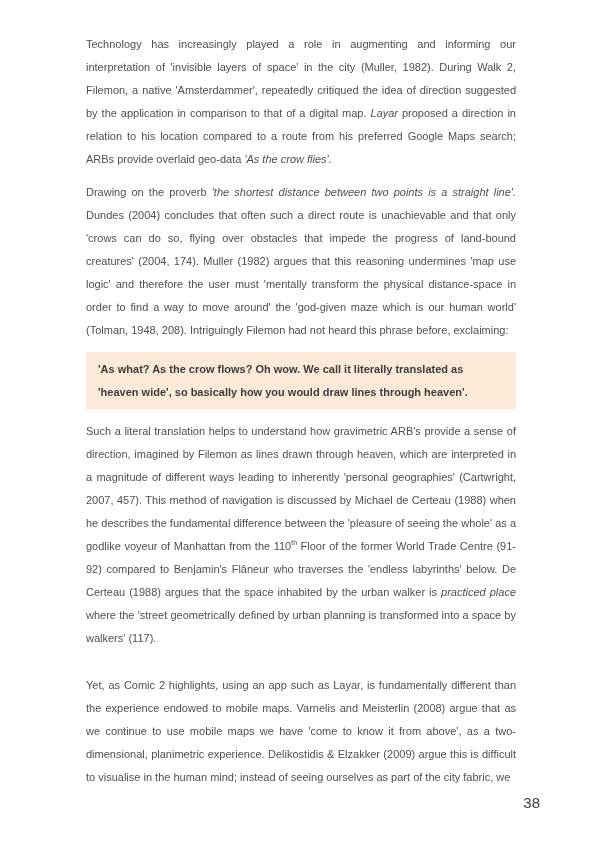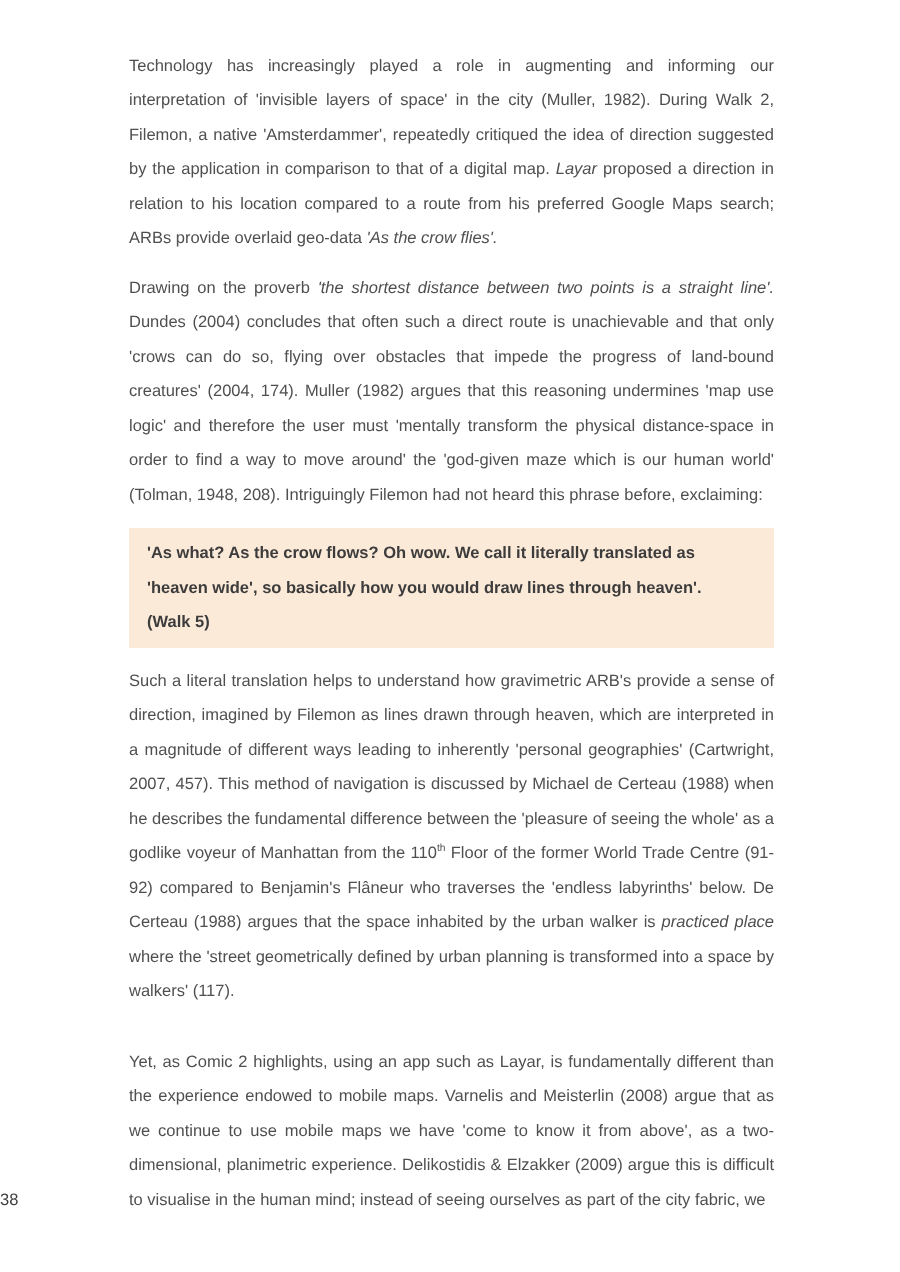--- a/index.html
+++ b/index.html
@@ -32,41 +32,40 @@
     font-weight: bold;
     text-align: left;
     padding: 6px 12px 5px 12px;
     margin: 4px 0 11px 0;
     line-height: 23px;
   }
   .quote-text { }
   .quote-attribution { }
   .page-number {
     position: absolute;
-    left: 0;
+    left: 16px;
     right: 0;
     top: 794px;
-    text-align: left;
+    text-align: right;
     color: #3f3f3f;
-    font-size: 11px;
+    font-size: 15px;
   }
 </style>
 </head>
 <body>
 
 <div class="page">
   <div class="content">
 
     <p class="para"><span>Technology has increasingly played a role in augmenting and informing our interpretation of 'invisible layers of space' in the city (Muller, 1982). During Walk 2, Filemon, a native 'Amsterdammer', repeatedly critiqued the idea of direction suggested by the application in comparison to that of a digital map. </span><i>Layar</i><span> proposed a direction in relation to his location compared to a route from his preferred Google Maps search; ARBs provide overlaid geo-data </span><i>'As the crow flies'.</i></p>
 
     <p class="para"><span>Drawing on the proverb </span><i>'the shortest distance between two points is a straight line'.</i><span> Dundes (2004) concludes that often such a direct route is unachievable and that only 'crows can do so, flying over obstacles that impede the progress of land-bound creatures' (2004, 174). Muller (1982) argues that this reasoning undermines 'map use logic' and therefore the user must 'mentally transform the physical distance-space in order to find a way to move around' the 'god-given maze which is our human world' (Tolman, 1948, 208). Intriguingly Filemon had not heard this phrase before, exclaiming:</span></p>
 
     <div class="quote">
       <div class="quote-text">'As what? As the crow flows? Oh wow. We call it literally translated as 'heaven wide', so basically how you would draw lines through heaven'.</div>
-      <div class="quote-attribution">(Walk 5)</div>
     </div>
 
     <p class="para"><span>Such a literal translation helps to understand how gravimetric ARB's provide a sense of direction, imagined by Filemon as lines drawn through heaven, which are interpreted in a magnitude of different ways leading to inherently 'personal geographies' (Cartwright, 2007, 457). This method of navigation is discussed by Michael de Certeau (1988) when he describes the fundamental difference between the 'pleasure of seeing the whole' as a godlike voyeur of Manhattan from the 110</span><sup>th</sup><span> Floor of the former World Trade Centre (91-92) compared to Benjamin's Flâneur who traverses the 'endless labyrinths' below. De Certeau (1988) argues that the space inhabited by the urban walker is </span><i>practiced place</i><span> where the 'street geometrically defined by urban planning is transformed into a space by walkers' (117).</span></p>
 
     <p class="para para-last"><span>Yet, as Comic 2 highlights, using an app such as Layar, is fundamentally different than the experience endowed to mobile maps. Varnelis and Meisterlin (2008) argue that as we continue to use mobile maps we have 'come to know it from above', as a two-dimensional, planimetric experience. Delikostidis &amp; Elzakker (2009) argue this is difficult to visualise in the human mind; instead of seeing ourselves as part of the city fabric, we</span></p>
 
   </div>
 
   <div class="page-number">38</div>
 </div>

